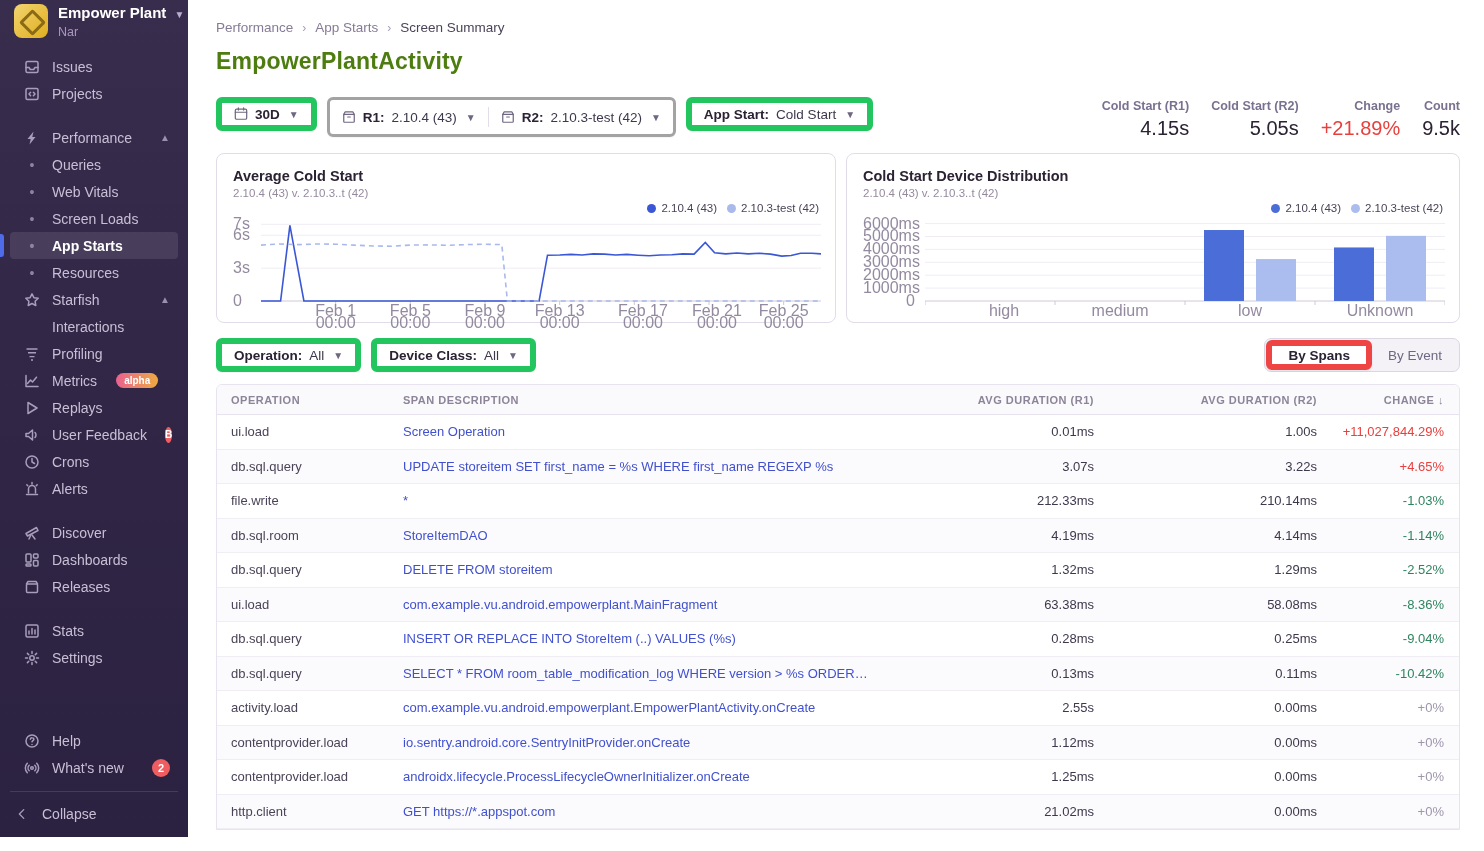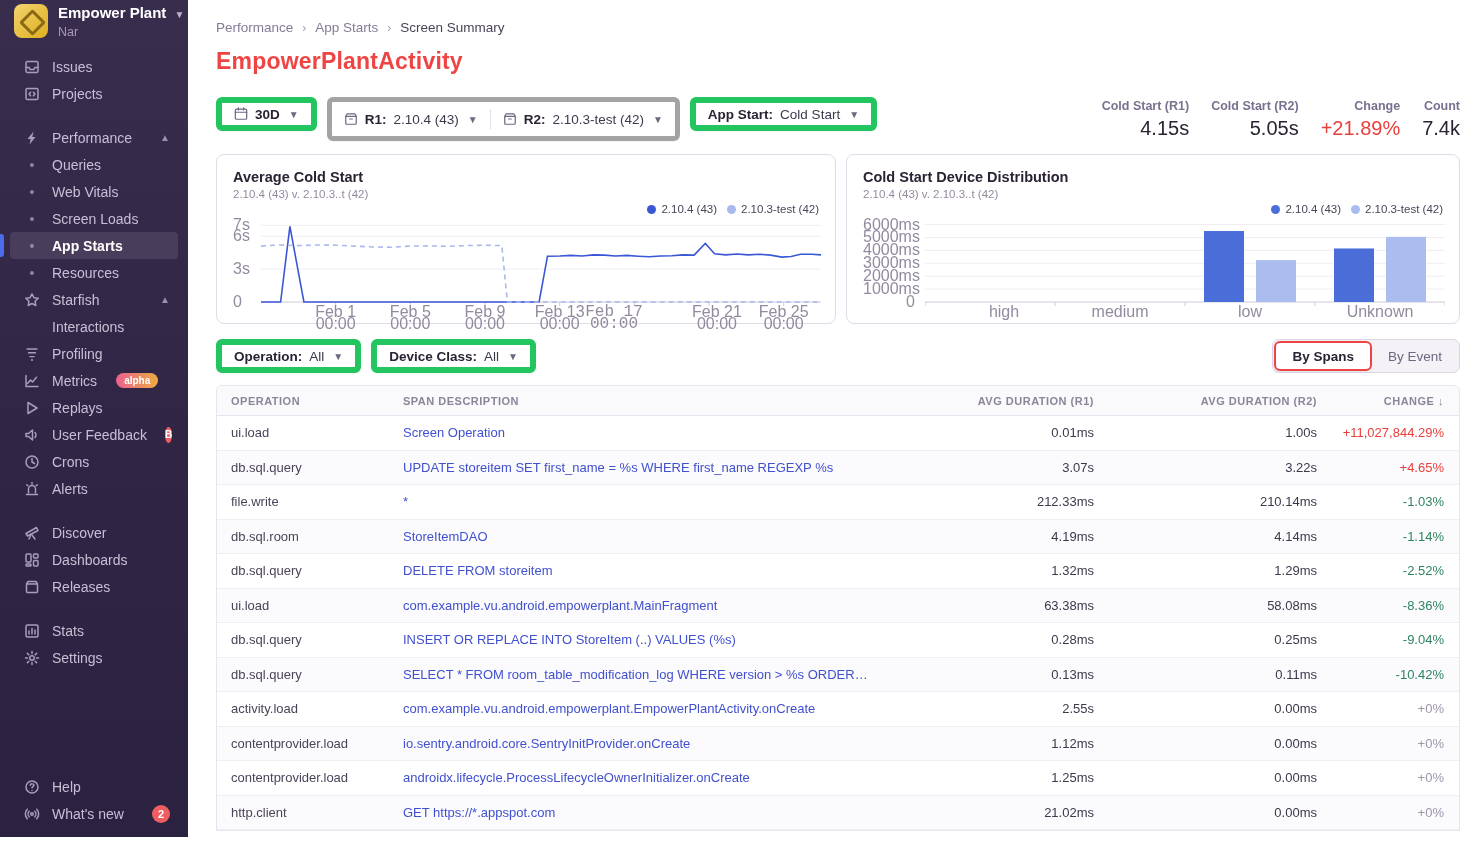--- a/index.html
+++ b/index.html
@@ -40,29 +40,29 @@
   .collapse-wrap { border-top:1px solid rgba(255,255,255,0.12); margin:10px 10px 0; padding-top:8px; }
   .collapse-wrap .nav-item { padding-left:3px; }
   svg.lin { fill:none; stroke:currentColor; stroke-width:1.5; stroke-linecap:round; stroke-linejoin:round; }
 
   
   .main { flex:1; background:#fff; padding:0 24px 0 28px; position:relative; }
   .crumbs { display:flex; align-items:center; gap:9px; padding-top:20px; font-size:13.5px; color:#857b96; }
   .crumb { cursor:pointer; }
   .crumb-sep { color:#a79dba; font-size:12px; }
   .crumb.current { color:#4b4458; }
-  .page-title { font-size:23px; font-weight:bold; color:#ef4444; margin-top:13px; letter-spacing:0.2px; }
+  .page-title { font-size:23px; font-weight:bold; color:#4d7c0f; margin-top:13px; letter-spacing:0.2px; }
 
   .filter-row { display:flex; align-items:flex-start; gap:10px; margin-top:22px; }
   .btn { display:flex; align-items:center; gap:7px; height:34px; padding:0 12px; background:#fff;
     border:6px solid #22c55e; border-radius:6px; font-size:13.5px; color:#3e384c; cursor:pointer;
     box-shadow:0 1px 1px rgba(43,34,51,0.04); }
   .btn b { color:#2b2233; }
   .btn .chev { color:#6f6781; font-size:10px; margin-left:2px; }
-  .btn-group { display:flex; align-items:center; border:5px solid #a3a3a3; border-radius:6px;
+  .btn-group { display:flex; align-items:center; border:3px solid #a3a3a3; border-radius:6px;
     box-shadow:0 1px 1px rgba(43,34,51,0.04); }
   .btn-group .btn { border:none; box-shadow:none; }
   .btn-group .divider { width:1px; height:20px; background:#e2dde8; }
   .ic-muted { color:#6f6781; display:flex; }
 
   .stats { margin-left:auto; display:flex; gap:22px; padding-top:2px;align-items:center; }
   .stat { text-align:right; }
   .stat-label { font-size:12.5px; font-weight:bold; color:#7a7190; white-space:nowrap; }
   .stat-value { font-size:20px; color:#2b2233; margin-top:4px; }
   .stat-value.red { color:#e8403d; }
@@ -84,21 +84,21 @@
   .plot-svg { position:absolute; top:14px; }
   .xlabels { position:absolute; top:102px; left:0; right:0; height:14px; }
   .grid { stroke:#efecf3; stroke-width:1; }
   .axis { stroke:#cfc8d8; stroke-width:1; }
 
   .filter-row2 { display:flex; gap:10px; margin-top:15px; align-items:center; }
   .seg-control { margin-left:auto; display:flex; background:#f4f2f7; border:1px solid #dcd6e2;
     border-radius:7px; padding:1px; }
   .seg { height:30px; padding:0 16px; display:flex; align-items:center; font-size:13.5px;
     color:#6f6781; border-radius:6px; cursor:pointer; }
-  .seg.active { background:#fff; border:2px solid #ef4444; color:#2b2233; font-weight:bold;
+  .seg.active { background:#fff; border:6px solid #ef4444; color:#2b2233; font-weight:bold;
     box-shadow:0 1px 2px rgba(43,34,51,0.08); }
 
   
   .table { margin-top:12px; border:1px solid #e8e3ee; border-radius:6px 6px 0 0; overflow:hidden; }
   .t-row { display:grid; grid-template-columns:172px 1fr 204px 223px 127px;
     padding:0 15px 0 14px; align-items:center; }
   .t-head { background:#fafafc; height:30px; border-bottom:1px solid #e8e3ee; }
   .t-head .th { font-size:11px; font-weight:bold; letter-spacing:0.5px; color:#8d8499;
     text-transform:uppercase; cursor:pointer; white-space:nowrap; }
   .th.num, .td.num { text-align:right; }
@@ -309,20 +309,30 @@
           <span class="ic">
               <svg class="lin" width="16" height="16" viewBox="0 0 16 16">
                 <circle cx="8" cy="8" r="1.3"></circle>
                 <path d="M5.2 5.2a4 4 0 0 0 0 5.6M10.8 5.2a4 4 0 0 1 0 5.6M3.3 3.3a6.6 6.6 0 0 0 0 9.4M12.7 3.3a6.6 6.6 0 0 1 0 9.4"></path>
               </svg>
             </span>
           <span>What's new</span>
           <span class="badge-num">2</span>
         </div>
       </div>
+      <div class="collapse-wrap">
+        <div class="nav-item">
+          <span class="ic">
+              <svg class="lin" width="14" height="14" viewBox="0 0 16 16">
+                <path d="M10 3 5 8l5 5"></path>
+              </svg>
+            </span>
+          <span>Collapse</span>
+        </div>
+      </div>
     </div>
   </div>
 
   <div class="main">
 
     <div class="crumbs">
       <span class="crumb">Performance</span>
       <span class="crumb-sep">›</span>
       <span class="crumb">App Starts</span>
       <span class="crumb-sep">›</span>
@@ -380,21 +390,21 @@
         <div class="stat">
           <div class="stat-label">Cold Start (R2)</div>
           <div class="stat-value">5.05s</div>
         </div>
         <div class="stat">
           <div class="stat-label">Change</div>
           <div class="stat-value red">+21.89%</div>
         </div>
         <div class="stat">
           <div class="stat-label">Count</div>
-          <div class="stat-value">7.4k</div>
+          <div class="stat-value">9.5k</div>
         </div>
       </div>
     </div>
 
     <div class="charts">
       <div class="panel panel-line">
         <div class="panel-title">Average Cold Start</div>
         <div class="panel-sub">2.10.4 (43) v. 2.10.3..t (42)</div>
         <div class="legend">
           <span class="legend-item">
@@ -421,21 +431,21 @@
               <line x1="522.6666666666666" x2="522.6666666666666" y1="84" y2="88" class="axis"></line>
               <polyline points="0.0,84.0 19.6,84.0 28.9,8.4 42.9,84.0 278.1,84.0 286.5,38.2 298.7,38.0 309.9,37.4 321.1,38.0 332.3,36.9 343.5,37.1 354.7,38.0 365.9,37.4 377.1,38.2 388.3,38.8 399.5,38.0 410.7,37.8 421.9,36.9 433.1,37.1 444.3,25.4 453.6,35.8 464.8,36.9 476.0,36.0 487.2,36.9 498.4,36.3 509.6,37.1 520.8,39.1 530.1,38.5 539.5,36.3 550.7,36.3 560.0,36.9" fill="none" stroke="#3a57d6" stroke-width="1.6"></polyline>
               <polyline points="0.0,28.1 18.7,27.0 37.3,27.6 56.0,27.0 74.7,27.2 93.3,28.1 112.0,29.0 130.7,29.2 149.3,28.1 168.0,27.9 186.7,28.3 205.3,27.6 224.0,27.2 240.8,27.6 246.4,84.0 560.0,84.0" fill="none" stroke="#a9b9ec" stroke-width="1.6" stroke-dasharray="5 4"></polyline>
             </svg>
           <div id="line-ylabels"></div>
           <div class="xlabels" id="line-xlabels">
               <div class="tick-label xc" style="width: 76px; left: 64.6667px; top: 0px;">Feb 1 00:00</div>
               <div class="tick-label xc" style="width: 76px; left: 139.333px; top: 0px;">Feb 5 00:00</div>
               <div class="tick-label xc" style="width: 76px; left: 214px; top: 0px;">Feb 9 00:00</div>
               <div class="tick-label xc" style="width: 76px; left: 288.667px; top: 0px;">Feb 13 00:00</div>
-              <div class="tick-label xc" style="width: 76px; left: 343px; top: 0px; font-family: Liberation Mono, monospace;">Feb 17 00:00</div>
+              <div class="tick-label xc" style="width: 76px; left: 372px; top: 0px;">Feb 17 00:00</div>
               <div class="tick-label xc" style="width: 76px; left: 438px; top: 0px; margin-left: 8px;">Feb 21 00:00</div>
               <div class="tick-label xc" style="width: 76px; left: 512.667px; top: 0px;">Feb 25 00:00</div>
             </div>
         <div class="tick-label" style="left: 0px; top: 15.2877px;">7s</div>
             <div class="tick-label" style="left: 0px; top: 26.2466px;">6s</div>
             <div class="tick-label" style="left: 0px; top: 59.1233px;">3s</div>
             <div class="tick-label" style="left: 0px; top: 92px;">0</div>
           </div>
       </div>
 

